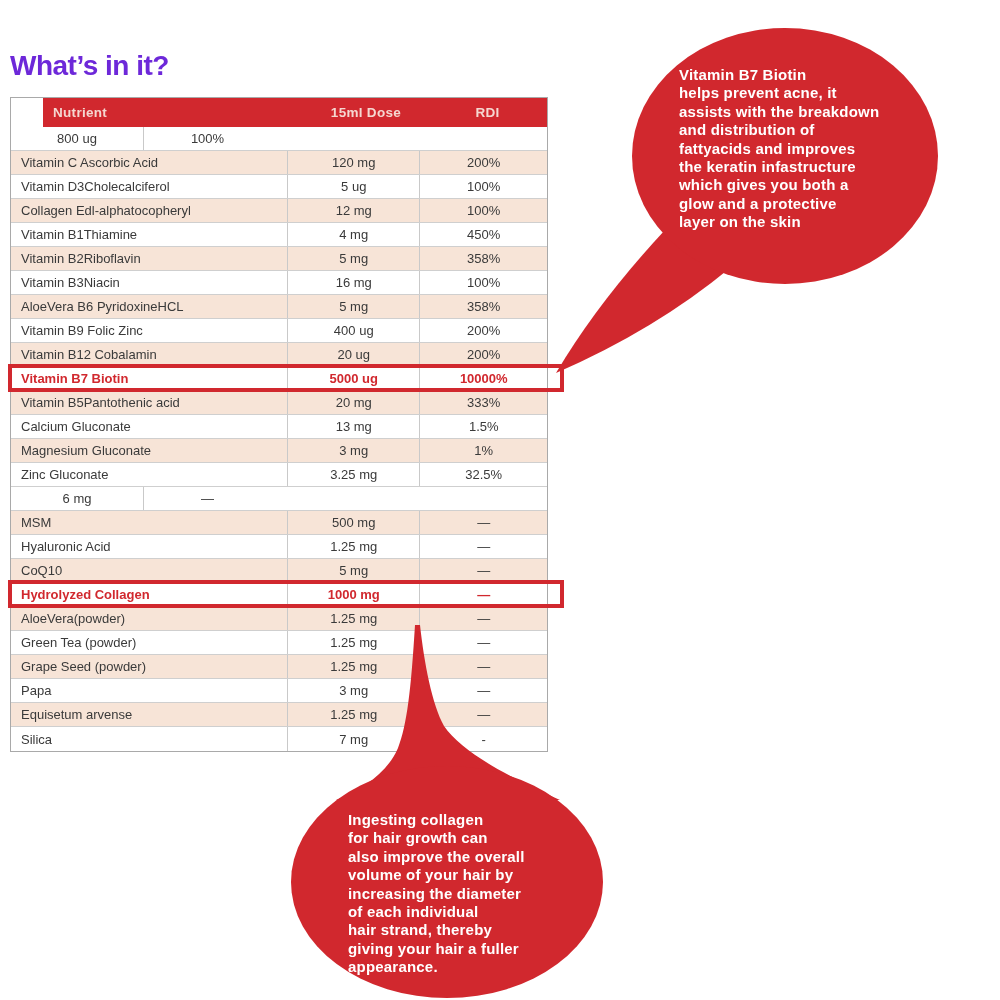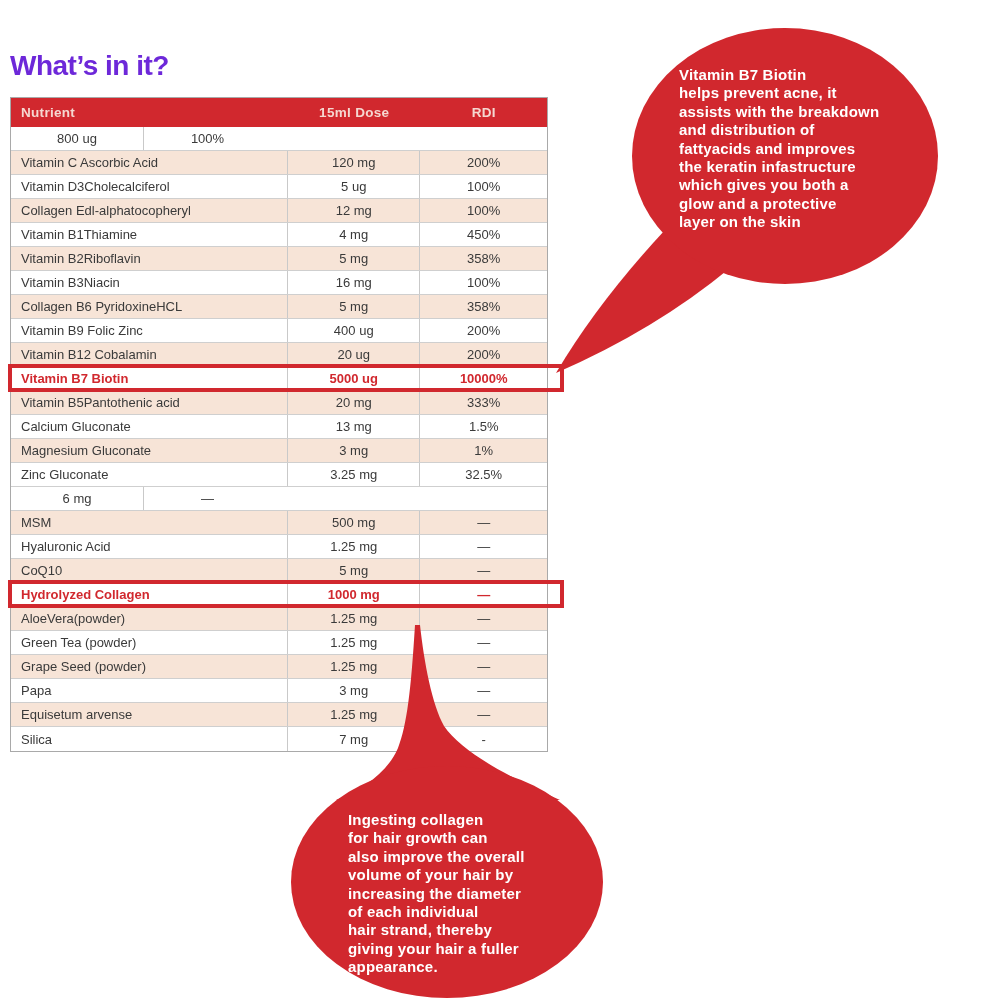--- a/index.html
+++ b/index.html
@@ -8,21 +8,21 @@
   .page { position:relative; width:1000px; height:1000px; background:#fff; }
 
   
   .title { position:absolute; left:10px; top:50px; font-size:28px; font-weight:800;
            color:#6d28d9; letter-spacing:-0.5px; }
 
   
   .table { position:absolute; left:10px; top:97px; width:538px; border:1px solid #a9a9a9;
            background:#fff; }
   .thead { display:flex; height:29px; background:#d1282e; align-items:center;
-           font-size:13.5px; font-weight:bold; color:#f5d7d0; letter-spacing:0.3px; }
+           font-size:13.5px; font-weight:bold; color:#f5d7d0; letter-spacing:0.3px;margin-left:32px; }
   .tr { display:flex; height:24px; align-items:center; font-size:13px; color:#3a3a3a;
         border-bottom:1px solid #cfcfcf; position:relative; }
   .tbody .tr:last-child { border-bottom:none; }
   .tr.alt { background:#f7e4d7; }
   .col-nutrient { width:278px; padding-left:10px; border-right:1px solid #c9c9c9;
                   height:100%; display:flex; align-items:center; }
   .col-dose { width:133px; border-right:1px solid #c9c9c9; height:100%;
               display:flex; align-items:center; justify-content:center; }
   .col-rdi  { width:127px; height:100%; display:flex; align-items:center; justify-content:center; }
   .thead .col-nutrient, .thead .col-dose, .thead .col-rdi { border-right:none; }
@@ -91,21 +91,21 @@
       <div class="col-rdi">358%</div>
     </div>
 
     <div class="tr">
       <div class="col-nutrient">Vitamin B3Niacin</div>
       <div class="col-dose">16 mg</div>
       <div class="col-rdi">100%</div>
     </div>
 
     <div class="tr alt">
-      <div class="col-nutrient">Collagen B6 PyridoxineHCL</div>
+      <div class="col-nutrient">AloeVera B6 PyridoxineHCL</div>
       <div class="col-dose">5 mg</div>
       <div class="col-rdi">358%</div>
     </div>
 
     <div class="tr">
       <div class="col-nutrient">Vitamin B9 Folic Zinc</div>
       <div class="col-dose">400 ug</div>
       <div class="col-rdi">200%</div>
     </div>
 

